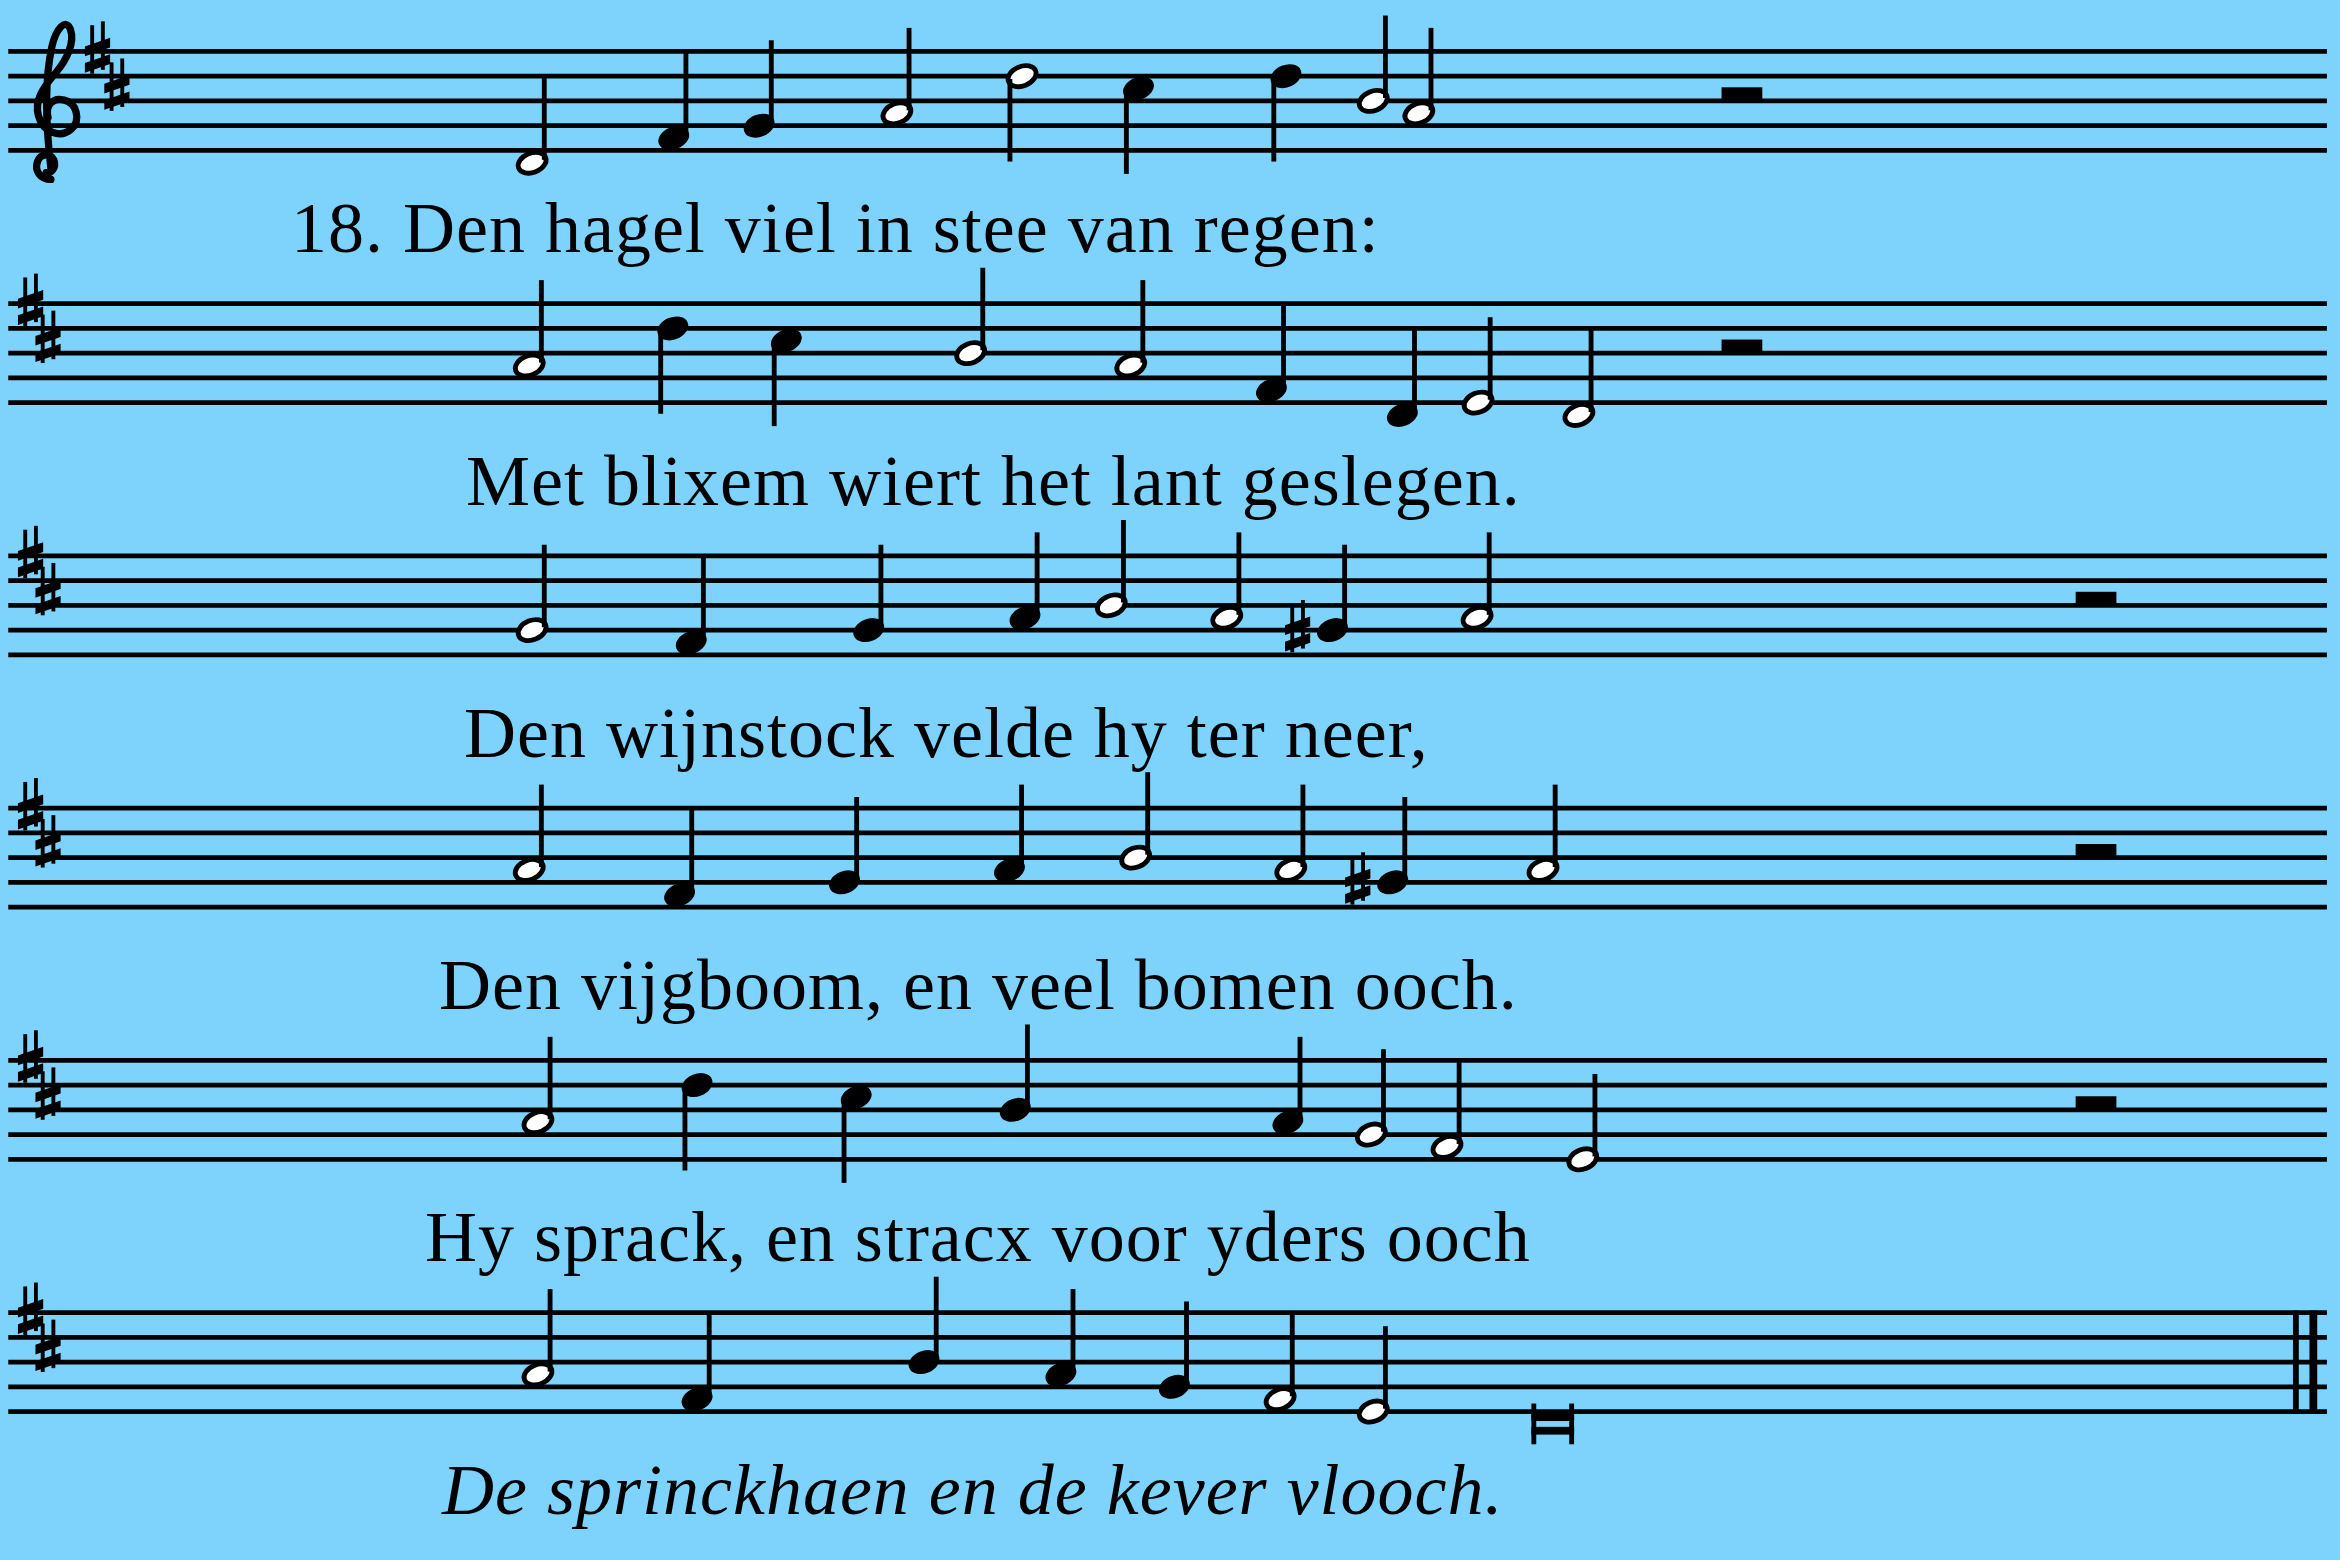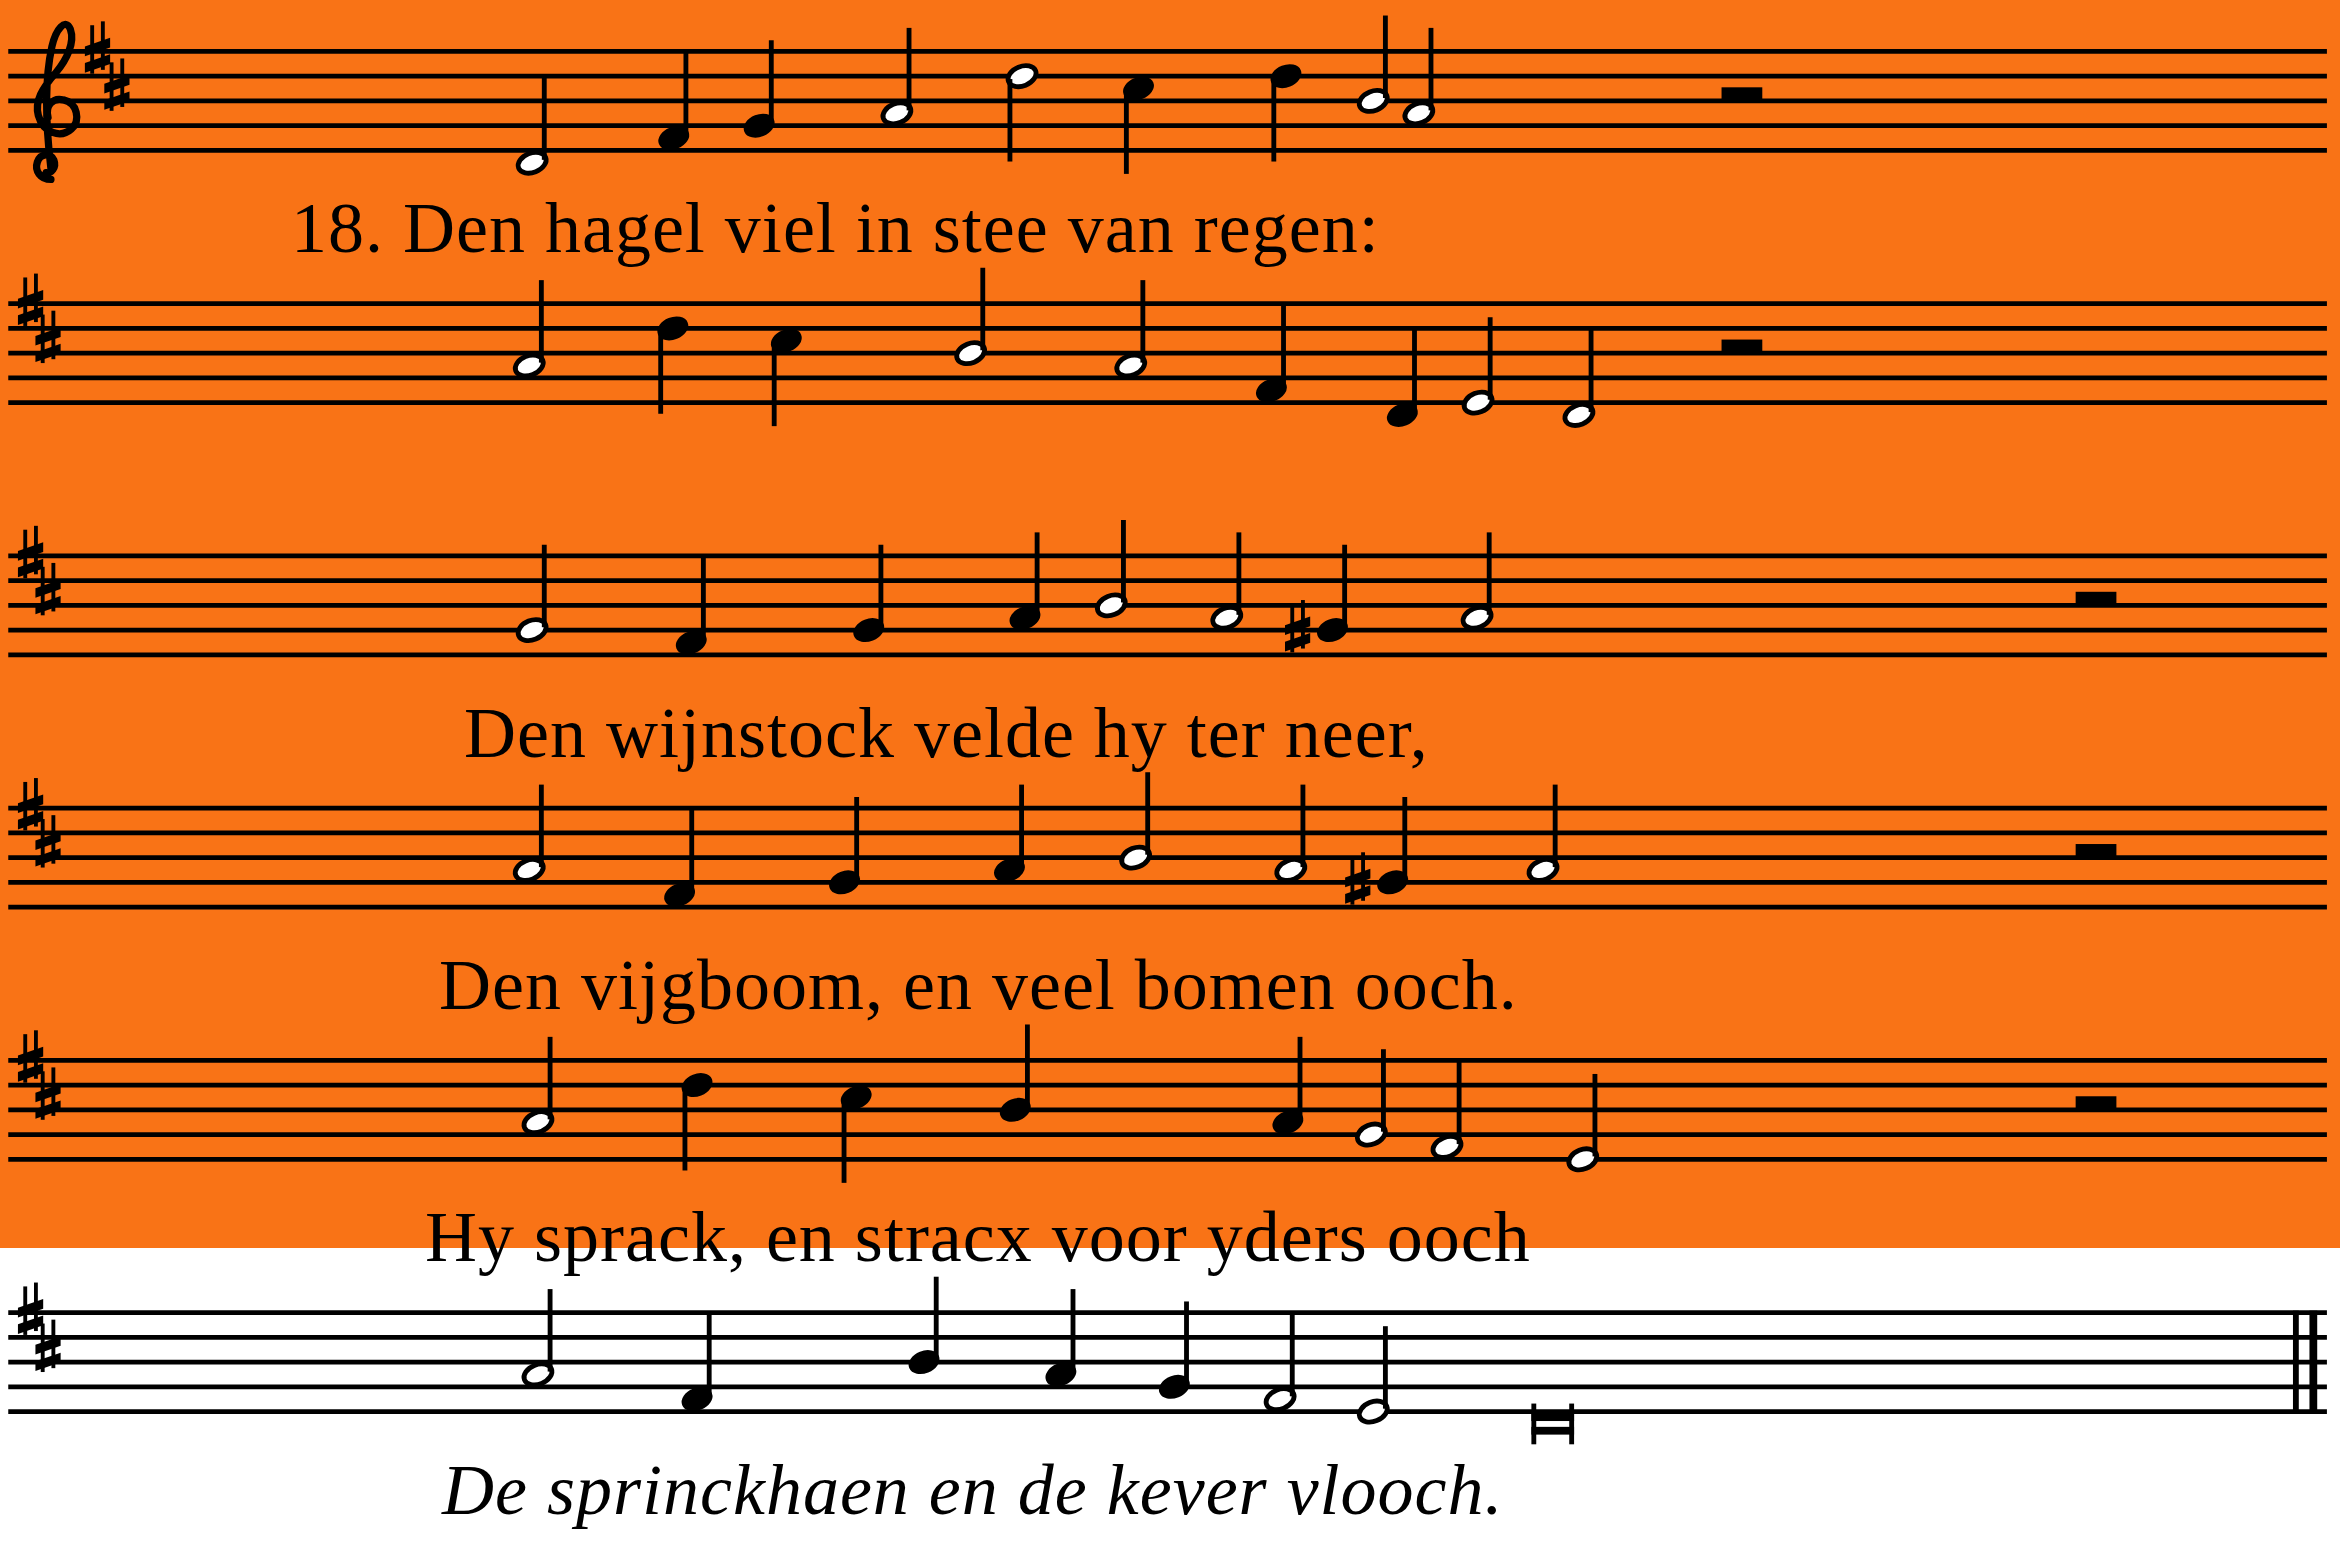--- a/index.html
+++ b/index.html
@@ -1,17 +1,17 @@
 <!DOCTYPE html>
 <html><head>
 <meta charset="utf-8">
 <style>
   html,body{margin:0;padding:0;background:#ffffff;}
   body{width:2341px;height:1560px;position:relative;overflow:hidden;}
-  #page{position:relative;width:2341px;height:1248px;background:#f97316;}
+  #page{position:relative;width:2341px;height:1560px;background:#7dd3fc;}
   #music-svg{position:absolute;left:0;top:0;}
   .lyric{
     position:absolute;
     font-family:"Liberation Serif", "DejaVu Serif", serif;
     font-size:72px;
     color:#000000;
     white-space:nowrap;
     letter-spacing:1px;
   }
 </style>
@@ -223,18 +223,19 @@
       <line x1="1427.5" y1="1452" x2="1427.5" y2="1367" stroke="#000" stroke-width="5"></line>
       <rect x="1578" y="1446.75" width="5" height="42" fill="#000"></rect>
       <rect x="1617" y="1446.75" width="5" height="42" fill="#000"></rect>
       <rect x="1578" y="1456.75" width="44" height="8" fill="#000"></rect>
       <rect x="1578" y="1470.75" width="44" height="8" fill="#000"></rect>
       <rect x="2363" y="1351" width="6" height="106" fill="#000"></rect>
       <rect x="2380" y="1351" width="8" height="106" fill="#000"></rect>
     </svg>
 
   <div class="lyric" style="left: 291px; top: 187px;">18. Den hagel viel in stee van regen:</div>
+  <div class="lyric" style="left: 466px; top: 440px;">Met blixem wiert het lant geslegen.</div>
   <div class="lyric" style="left: 464px; top: 692px;">Den wijnstock velde hy ter neer,</div>
   <div class="lyric" style="left: 439px; top: 944px;">Den vijgboom, en veel bomen ooch.</div>
   <div class="lyric" style="left: 425px; top: 1196px;">Hy sprack, en stracx voor yders ooch</div>
   <div class="lyric" style="left: 442px; top: 1449px; font-style: italic;">De sprinckhaen en de kever vlooch.</div>
 </div>
 
 
 </body></html>

